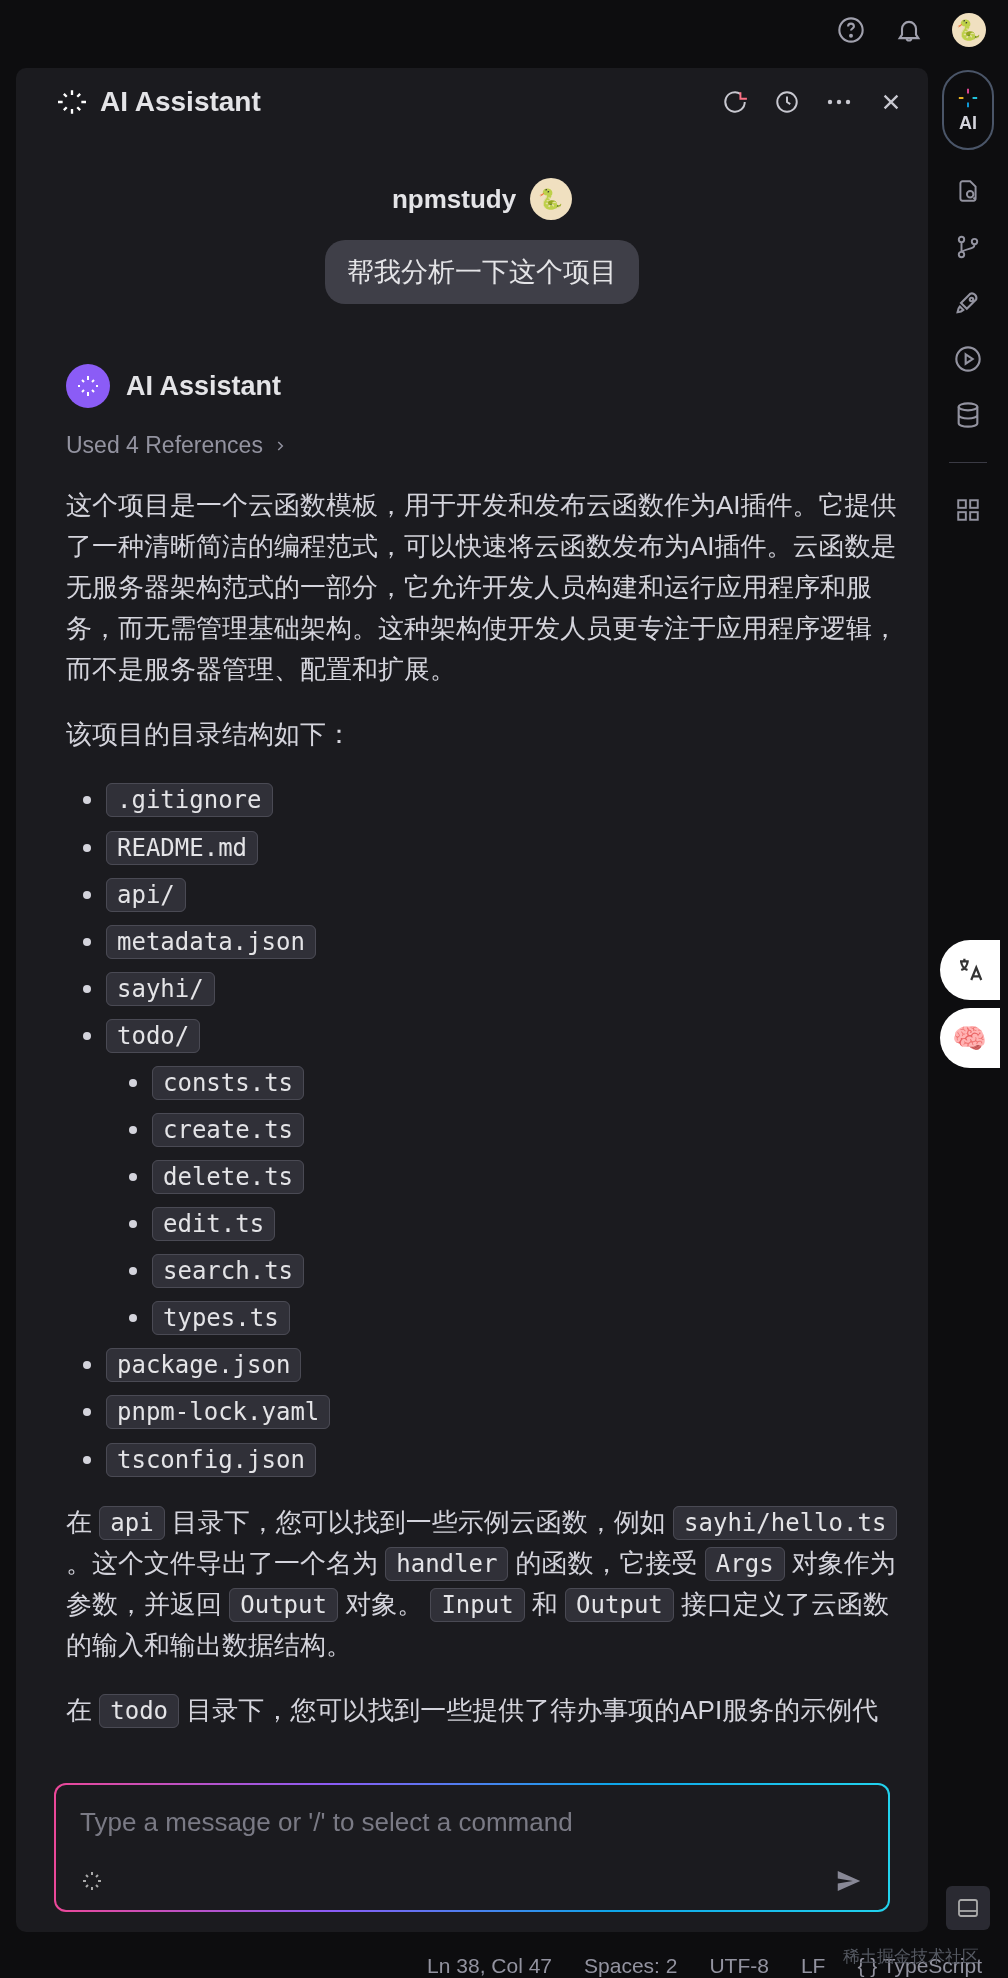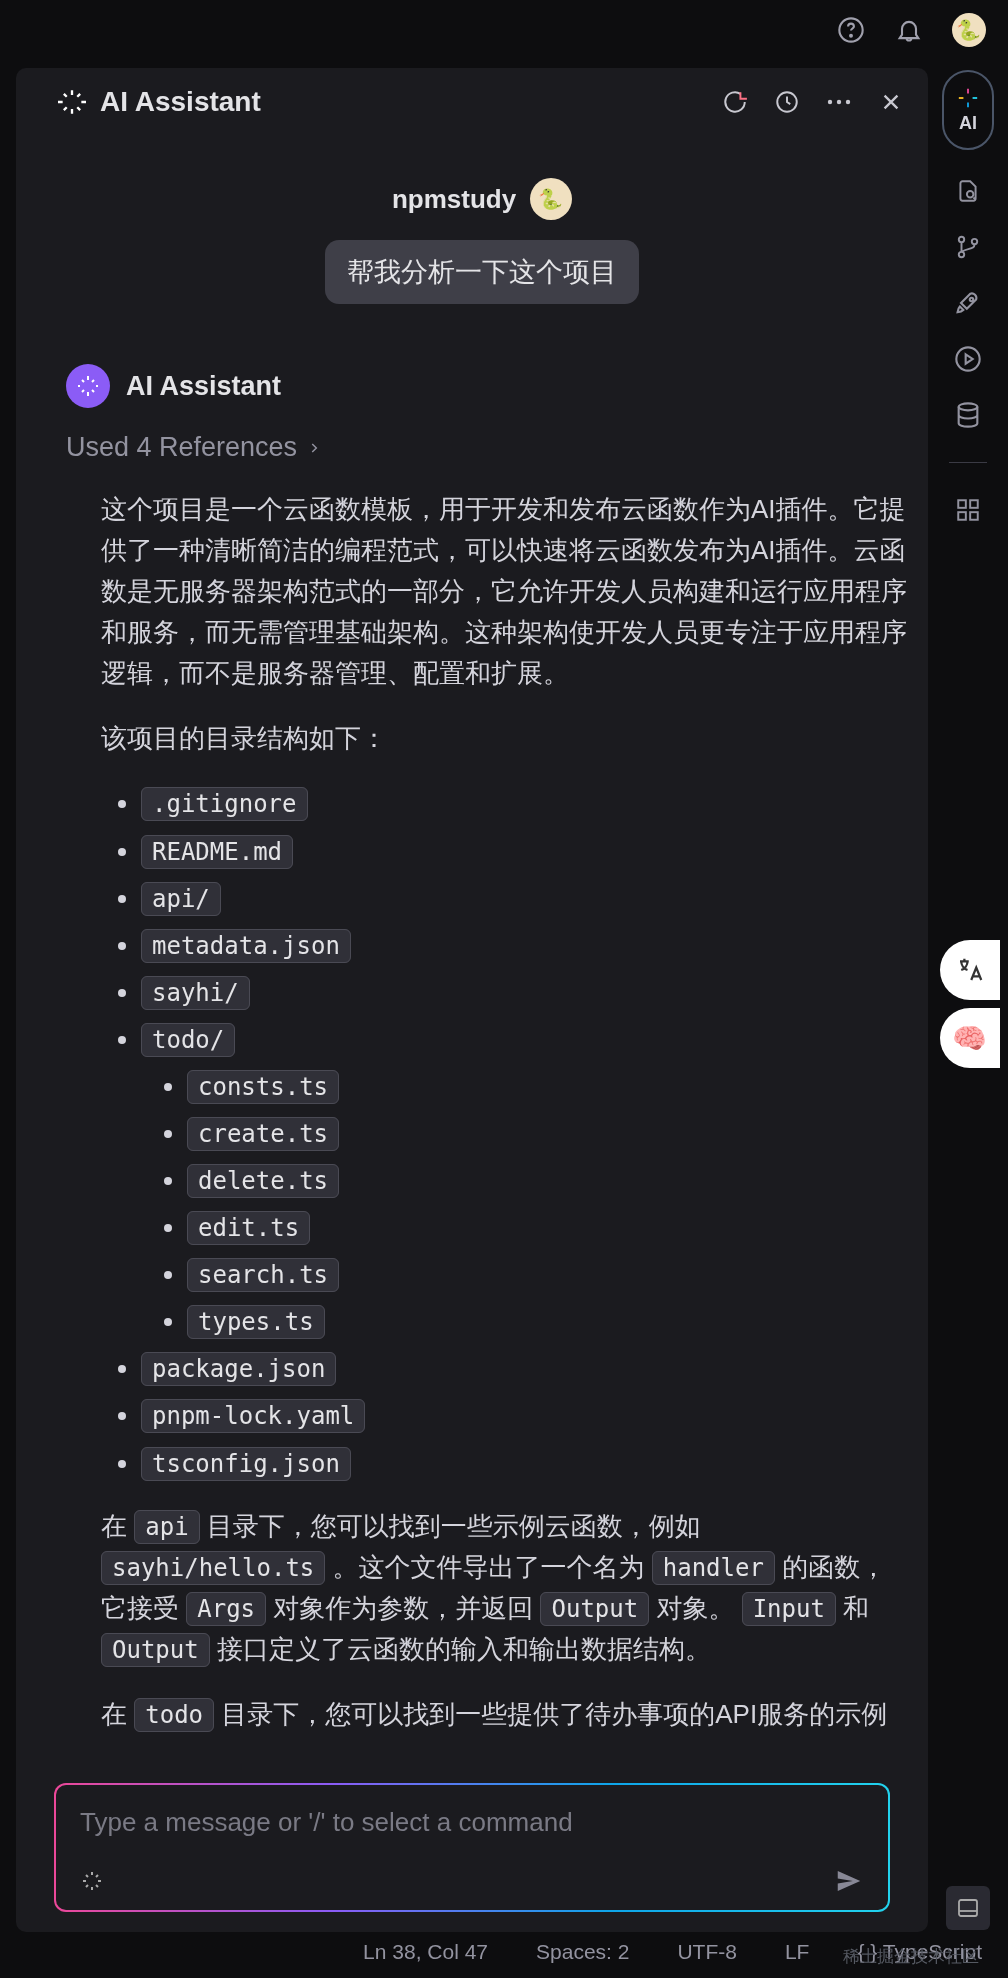--- a/index.html
+++ b/index.html
@@ -63,36 +63,36 @@
 }
 .user-msg-row {
   display: flex; flex-direction: column; align-items: center;
   margin: 14px 12px 60px 0;
 }
 .user-name-row { display: flex; align-items: center; gap: 14px; margin-bottom: 20px;}
 .user-name { font-size: 26px; color: #e4e4e7; font-weight: 600;}
 .user-bubble {
   background: #3f3f48;
   padding: 14px 22px;
-  border-radius: 14px;
+  border-radius: 20px;
   font-size: 27px;
   font-weight: 500;
 }
 .asst-row { display: flex; align-items: center; gap: 16px; margin-bottom: 24px;}
 .asst-avatar {
   width: 44px; height: 44px; border-radius: 50%;
   background: #8b5cf6; display: flex; align-items: center; justify-content: center;
 }
 .asst-name { font-size: 27px; font-weight: 700; }
 .refs-row {
-  color: #9393a0; font-size: 27px; margin-bottom: 26px;
+  color: #9393a0; font-size: 23px; margin-bottom: 26px;
   display: flex; align-items: center; gap: 10px; cursor: pointer;
 }
 .body-text {
-  font-size: 26px; line-height: 1.58; color: #d4d4dc; margin-left: 35px;
+  font-size: 26px; line-height: 1.58; color: #d4d4dc;
 }
 .body-text p { margin-bottom: 24px; }
 .file-list { list-style: disc; padding-left: 40px; margin-bottom: 22px;}
 .file-list li { margin: 6px 0; font-size: 26px;}
 .file-list ul { list-style: disc; padding-left: 46px;}
 code.inline {
   background: #303038;
   border: 1px solid #4a4a54;
   border-radius: 6px;
   padding: 2px 10px;
@@ -129,22 +129,22 @@
 .ai-badge-text { font-size: 18px; font-weight: 700; color: #d4d4dc;}
 .rail-icon { width: 30px; height: 30px; color: #9393a0; cursor: pointer; display:flex; align-items:center; justify-content:center;}
 .rail-divider { width: 38px; height: 1px; background: #3a3a44; margin: 6px 0;}
 .float-btns { position: fixed; right: 8px; top: 940px; display:flex; flex-direction:column; gap:8px;}
 .float-btn {
   width: 60px; height: 60px; border-radius: 50% 0 0 50%;
   background: #fff; display: flex; align-items: center; justify-content: center;
   font-size: 28px;
 }
 .status-bar {
-  height: 38px; display: flex; align-items: flex-start; justify-content: flex-end;
-  gap: 48px; padding: 0 26px; color: #9393a0; font-size: 21px;
+  height: 38px; display: flex; align-items: flex-end; justify-content: flex-end;
+  gap: 32px; padding: 0 26px; color: #9393a0; font-size: 21px;
 }
 .panel-toggle {
   position: fixed; right: 18px; bottom: 48px;
   width: 44px; height: 44px; background: #2a2a32; border-radius: 6px;
   display:flex; align-items:center; justify-content:center; color:#aaa;
 }
 .watermark { position:fixed; right:29px; bottom:10px; color:#555962; font-size:17px;}
 </style>
 </head>
 <body>

